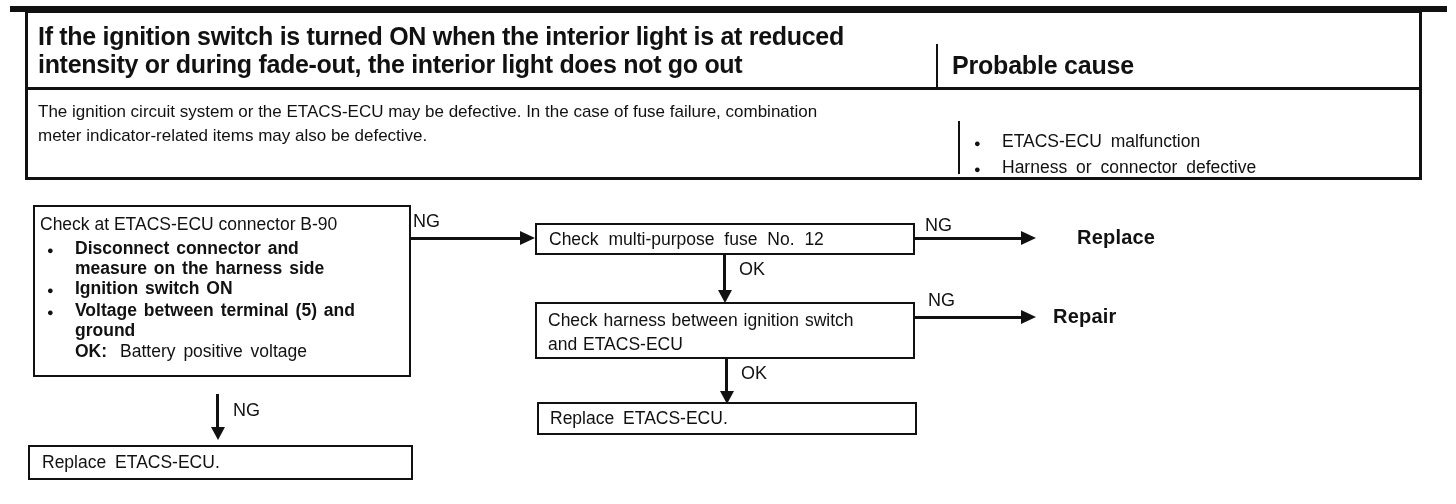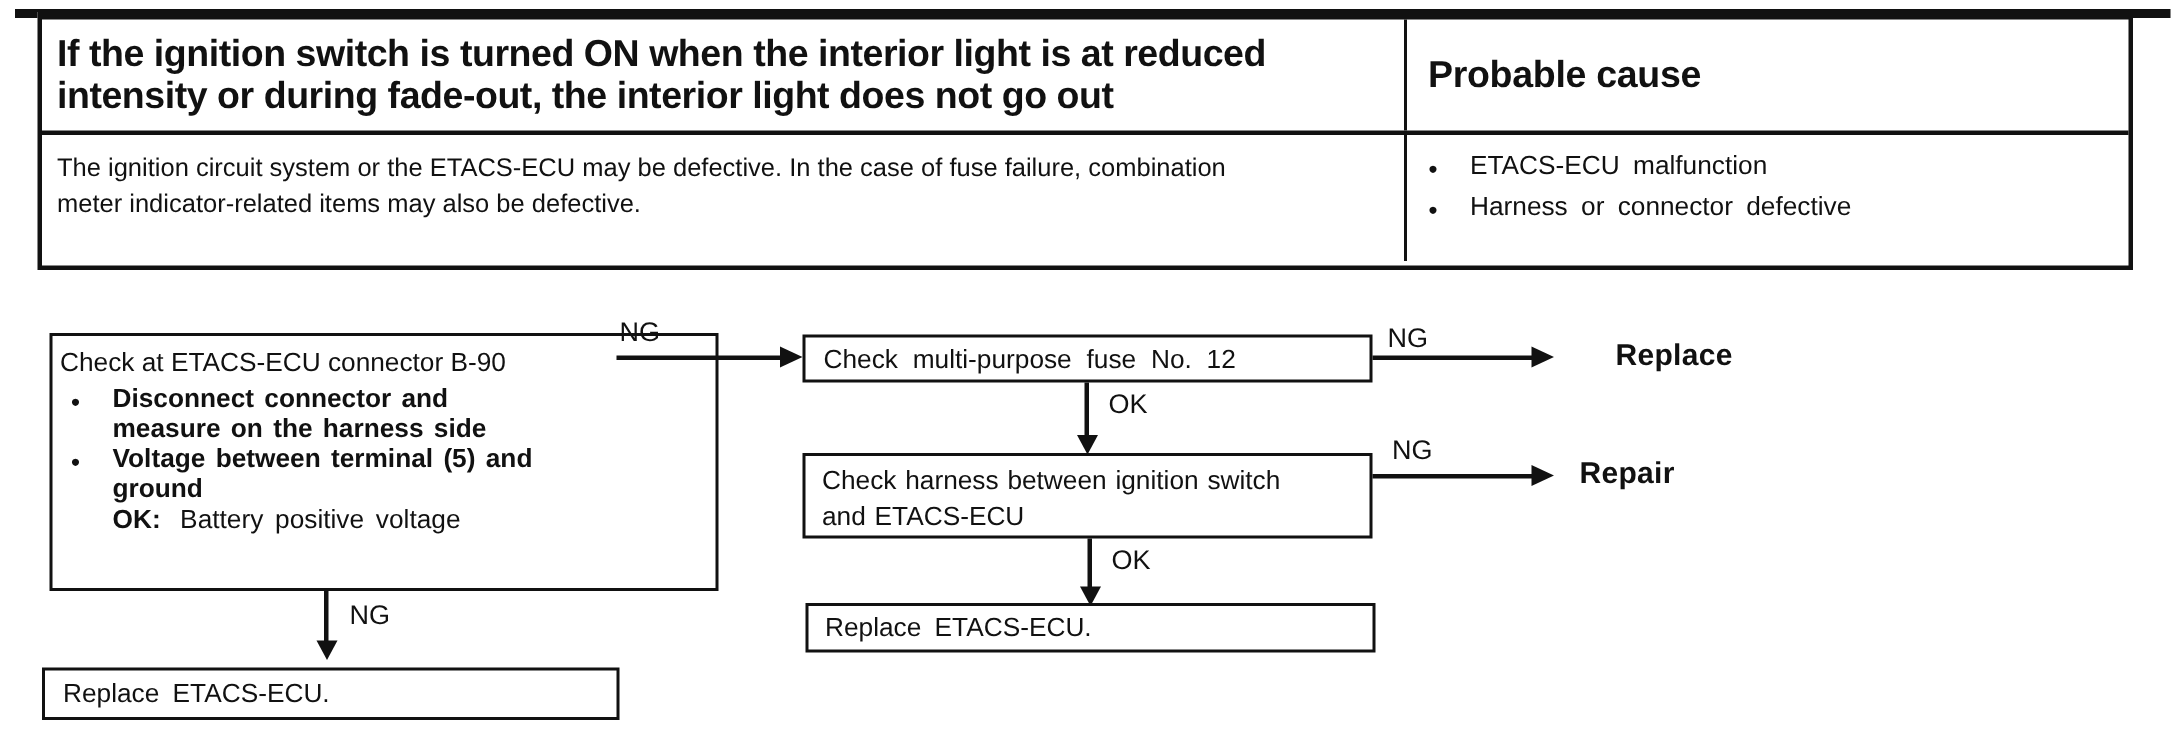--- a/index.html
+++ b/index.html
@@ -14,42 +14,42 @@
   
   .scan-top-edge { position:absolute; left:10px; top:6px; width:1437px; height:6px; background:#111; }
 
   
   .sym-table {
     position:absolute; left:25px; top:8px; width:1397px; height:172px;
     border:3px solid #111; border-top-width:5px; background:#fff;
   }
   .t-row { display:flex; }
   .t-head { height:77px; border-bottom:3px solid #111; }
-  .t-body { height:84px; }
+  .t-body { height:84px;gap:22px; }
   .c-left  { width:908px; }
-  .c-right { flex:1; border-left:2px solid #111; }
+  .c-right { flex:1; border-left:2px solid #111;margin-top:31px; }
   .c-symptom {
     padding:9px 10px 0 10px; font-size:25px; font-weight:bold;
     line-height:28px; letter-spacing:-0.3px; white-space:pre-line;
   }
   .c-cause-head { display:flex; align-items:center; padding-left:14px;
     font-size:25px; font-weight:bold; letter-spacing:-0.2px; }
   .c-desc { padding:10px 12px 0 10px; font-size:17px; line-height:24px; white-space:pre-line; }
   .c-causes { padding:8px 4px 0 12px; }
   .li { display:flex; align-items:flex-start; }
   .c-causes .li { font-size:17.5px; line-height:24px; word-spacing:4px; }
   .dot { flex:0 0 auto; }
   .dot::before { content:"●"; font-size:11px; line-height:inherit; }
   .c-causes .dot { width:30px; padding-left:2px; }
   .li-txt { white-space:pre-line; }
 
   
   .fbox { position:absolute; border:2px solid #111; background:#fff; font-size:17.5px; }
 
-  .box-check { left:33px; top:222px; width:446px; height:172px; padding:5px 4px 0 2px; }
+  .box-check { left:33px; top:205px; width:378px; height:172px; padding:5px 4px 0 2px; }
   .fb-title { margin:1px 0 2px 3px; line-height:23px; }
   .box-check .li { line-height:20px; word-spacing:2px;font-weight:bold; }
   .box-check .dot { width:38px; padding-left:10px; }
   .ok-line { display:flex; margin-left:38px; line-height:23px; }
   .ok-label { font-weight:bold; margin-right:13px; }
   .ok-text { word-spacing:3px;text-align:right; }
 
   .box-fuse { left:535px; top:223px; width:380px; height:32px;
     display:flex; align-items:center; padding-left:12px; word-spacing:5px; }
   .box-harness { left:535px; top:302px; width:380px; height:57px;
@@ -127,20 +127,24 @@
 
     <div class="fbox box-check">
       <div class="fb-title">Check at ETACS-ECU connector B-90</div>
       <div class="li">
         <span class="dot"></span>
         <span class="li-txt">Disconnect connector and
 measure on the harness side</span>
       </div>
       <div class="li">
         <span class="dot"></span>
+        <span class="li-txt">Ignition switch ON</span>
+      </div>
+      <div class="li">
+        <span class="dot"></span>
         <span class="li-txt">Voltage between terminal (5) and
 ground</span>
       </div>
       <div class="ok-line">
         <span class="ok-label">OK:</span>
         <span class="ok-text">Battery positive voltage</span>
       </div>
     </div>
 
     <div class="fbox box-fuse">Check multi-purpose fuse No. 12</div>

